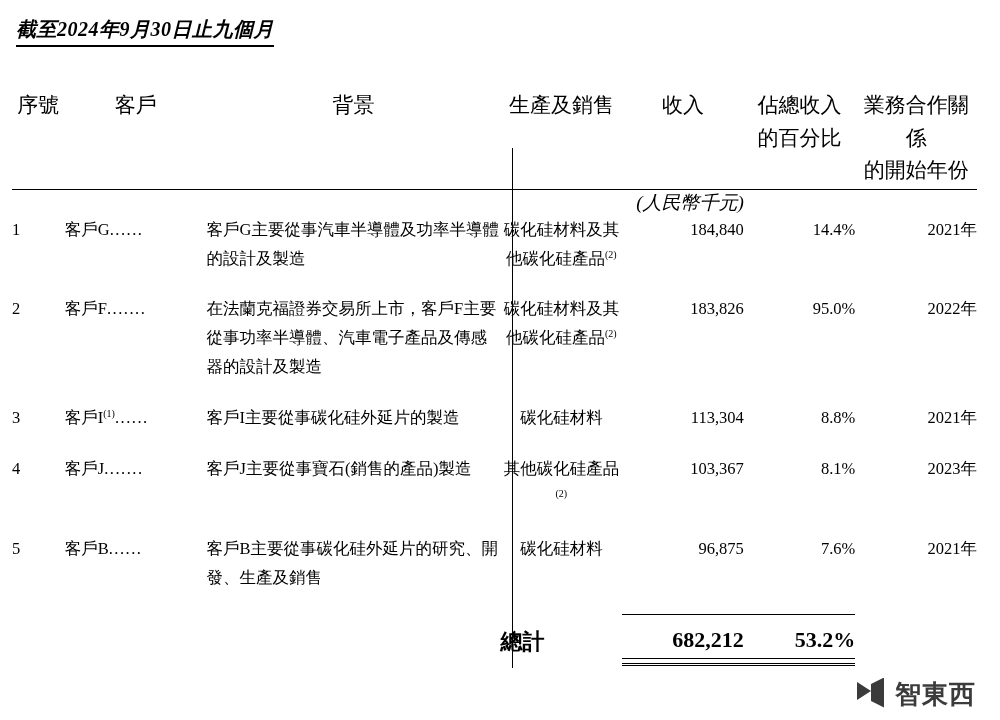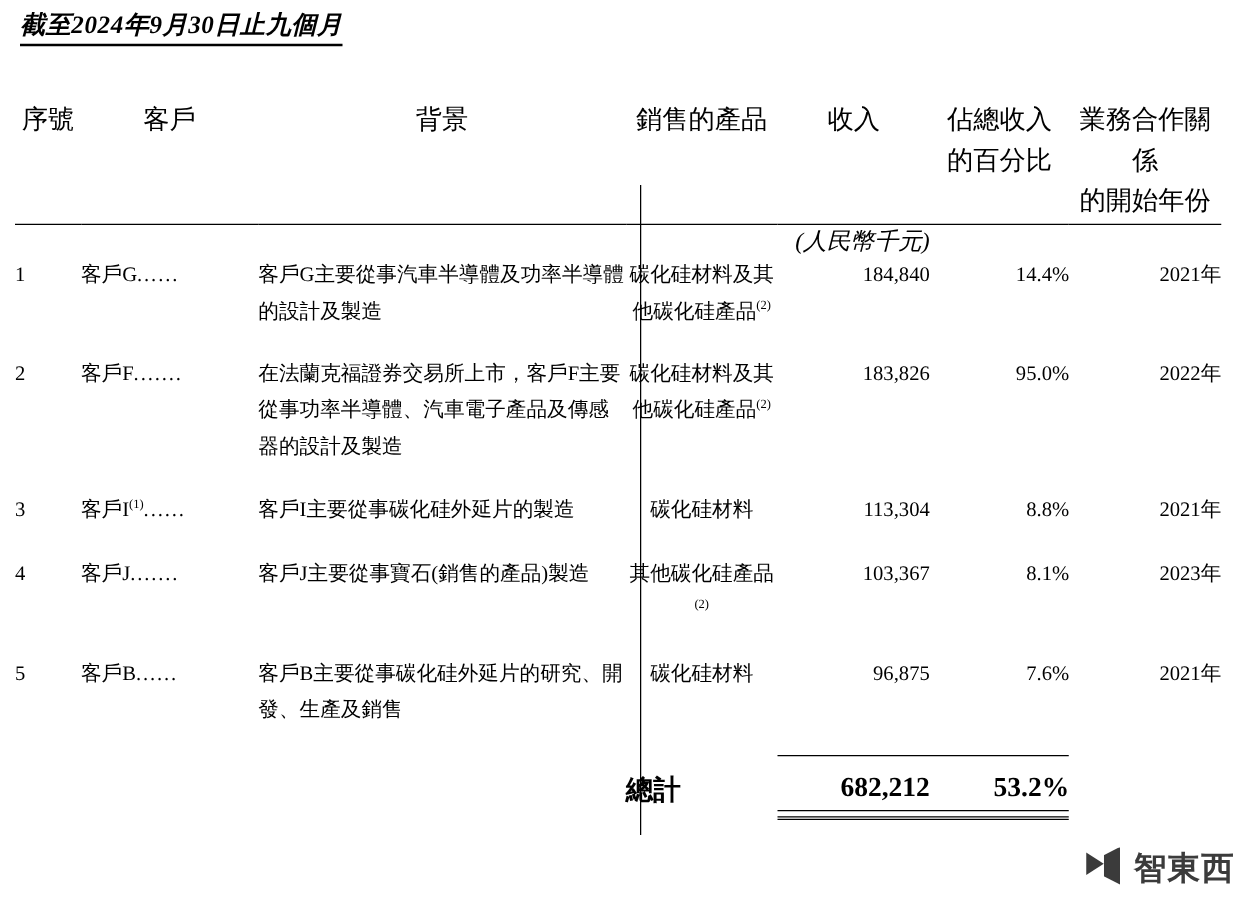--- a/index.html
+++ b/index.html
@@ -13,21 +13,21 @@
     font-family: "Liberation Serif", "DejaVu Serif", serif;
     color: #000000;
     position: relative;
     overflow: hidden;
   }
   .page {
     position: relative;
     width: 1000px;
     height: 720px;
     box-sizing: border-box;
-    padding: 4px 18px 0 12px;
+    padding: 14px 18px 0 12px;
   }
   .doc-title {
     font-weight: bold;
     font-style: italic;
     font-size: 20px;
     letter-spacing: 0.5px;
     margin: 2px 0 0 4px;
     display: inline-block;
     border-bottom: 2px solid #000;
     padding-bottom: 2px;
@@ -121,21 +121,21 @@
     border-bottom: 3px double #000;
     height: 4px;
     font-size: 0;
     line-height: 0;
   }
   .total-label { text-align: left; padding-left: 12px; }
 
   
   .watermark {
     position: absolute;
-    right: 12px;
+    right: 24px;
     bottom: 8px;
     display: flex;
     align-items: center;
     gap: 6px;
     opacity: 0.92;
   }
   .wm-mark {
     width: 34px;
     height: 34px;
     position: relative;
@@ -184,21 +184,21 @@
         <col class="col-prod">
       <col class="col-rev">
         <col class="col-pct">
         <col class="col-year">
     </colgroup>
     <tbody>
       <tr class="hdr-top">
         <td>序號</td>
         <td>客戶</td>
         <td>背景</td>
-        <td>銷售的產品</td>
+        <td>生產及銷售</td>
         <td>收入</td>
         <td>
           <div>佔總收入</div>
           <div>的百分比</div>
         </td>
         <td>
           <div>業務合作關係</div>
           <div>的開始年份</div>
         </td>
       </tr>

